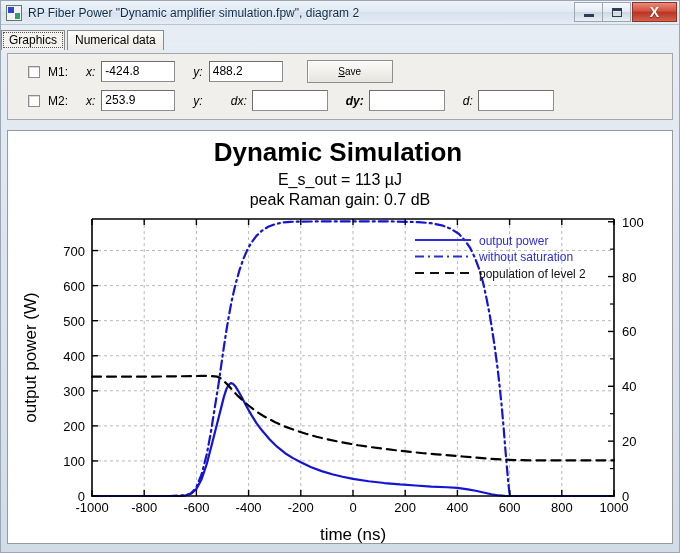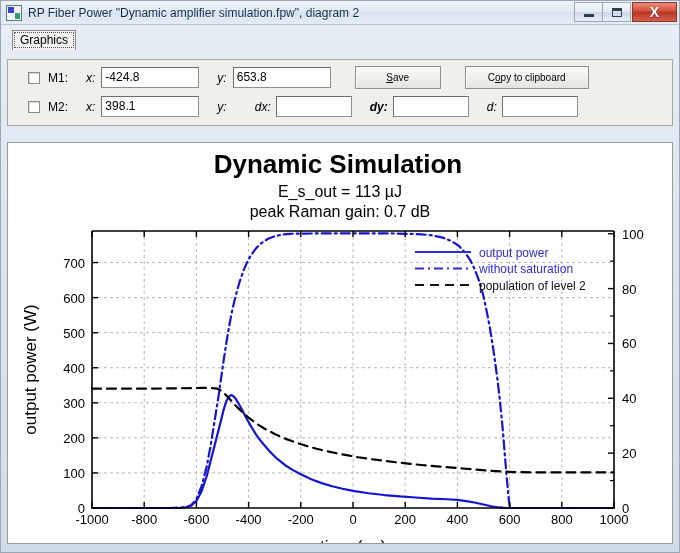--- a/index.html
+++ b/index.html
@@ -82,21 +82,21 @@
   .glyph-min { width: 10px; height: 3px; background: #2c3e50; margin-top: 6px; }
   .glyph-max { width: 10px; height: 9px; border: 1px solid #2c3e50; border-top-width: 3px; }
   .glyph-close { color: #ffffff; font-size: 14px; font-weight: bold; line-height: 1; text-shadow: 0 1px 1px rgba(0,0,0,0.45); }
 
   
   .tabstrip {
     flex: 0 0 24px;
     height: 24px;
     display: flex;
     align-items: flex-end;
-    padding-left: 11px;
+    padding-left: 0;
     background: transparent;
     position: relative;
   }
   .tab {
     font-size: 12px;
     color: #000;
     padding: 2px 7px 3px 7px;
     border: 1px solid #8a8a8a;
     border-bottom: none;
     background: linear-gradient(to bottom, #fcfcfc, #eceae6);
@@ -108,21 +108,21 @@
   .tab.active {
     background: #f3f2ef;
     outline: 1px dotted #555;
     outline-offset: -3px;
     z-index: 3;
   }
 
   
   .panel {
     flex: 0 0 auto;
-    margin: 10px 6px;
+    margin: 4px 6px;
     border: 1px solid #a6a6a6;
     background: #f0efec;
     padding: 6px 6px 7px 6px;
   }
   .row {
     display: flex;
     align-items: center;
     height: 23px;
   }
   .row + .row { margin-top: 6px; }
@@ -146,21 +146,21 @@
     border-left-color: #6e6e6e;
     background: #fff;
     height: 21px;
     font-size: 12px;
     color: #000;
     padding: 0 3px;
     line-height: 19px;
     overflow: hidden;
     white-space: nowrap;
   }
-  .field.xy { width: 98px; margin-left: 6px; }
+  .field.xy { width: 74px; margin-left: 6px; }
   .field.d  { width: 76px; margin-left: 5px; }
   .btn {
     height: 23px;
     border: 1px solid #8e8e8e;
     background: linear-gradient(to bottom, #fbfbfa 0%, #f1f0ed 50%, #e6e4df 100%);
     box-shadow: inset 1px 1px 0 #ffffff;
     font-size: 10px;
     color: #000;
     display: flex; align-items: center; justify-content: center;
   }
@@ -219,43 +219,41 @@
         <div class="glyph-max"></div>
       </div>
       <div class="win-btn close">
         <div class="glyph-close">X</div>
       </div>
     </div>
   </div>
 
   <div class="tabstrip">
     <div class="tab active">Graphics</div>
+    <div class="tab">Numerical data</div>
   </div>
 
   <div class="panel">
     <div class="row">
       <div class="chk"></div>
       <div class="lbl">M1:</div>
       <div class="lbl ital" style="margin-left:18px;">x:</div>
       <div class="field xy">-424.8</div>
       <div class="lbl ital" style="margin-left:18px;">y:</div>
-      <div class="field xy">653.8</div>
+      <div class="field xy">488.2</div>
       <div class="btn" id="btn-save">
         <span><span class="u">S</span><span>ave</span></span>
-      </div>
-      <div class="btn" id="btn-copy">
-        <span>C<span class="u">o</span><span>py to clipboard</span></span>
       </div>
     </div>
 
     <div class="row">
       <div class="chk"></div>
       <div class="lbl">M2:</div>
       <div class="lbl ital" style="margin-left:18px;">x:</div>
-      <div class="field xy">398.1</div>
+      <div class="field xy">253.9</div>
       <div class="lbl ital" style="margin-left:18px;">y:</div>
       <div class="lbl ital spacer-dx">dx:</div>
       <div class="field d"></div>
       <div class="lbl ital" style="margin-left:18px;font-weight:bold;">dy:</div>
       <div class="field d"></div>
       <div class="lbl ital" style="margin-left:18px;">d:</div>
       <div class="field d"></div>
     </div>
   </div>
 

